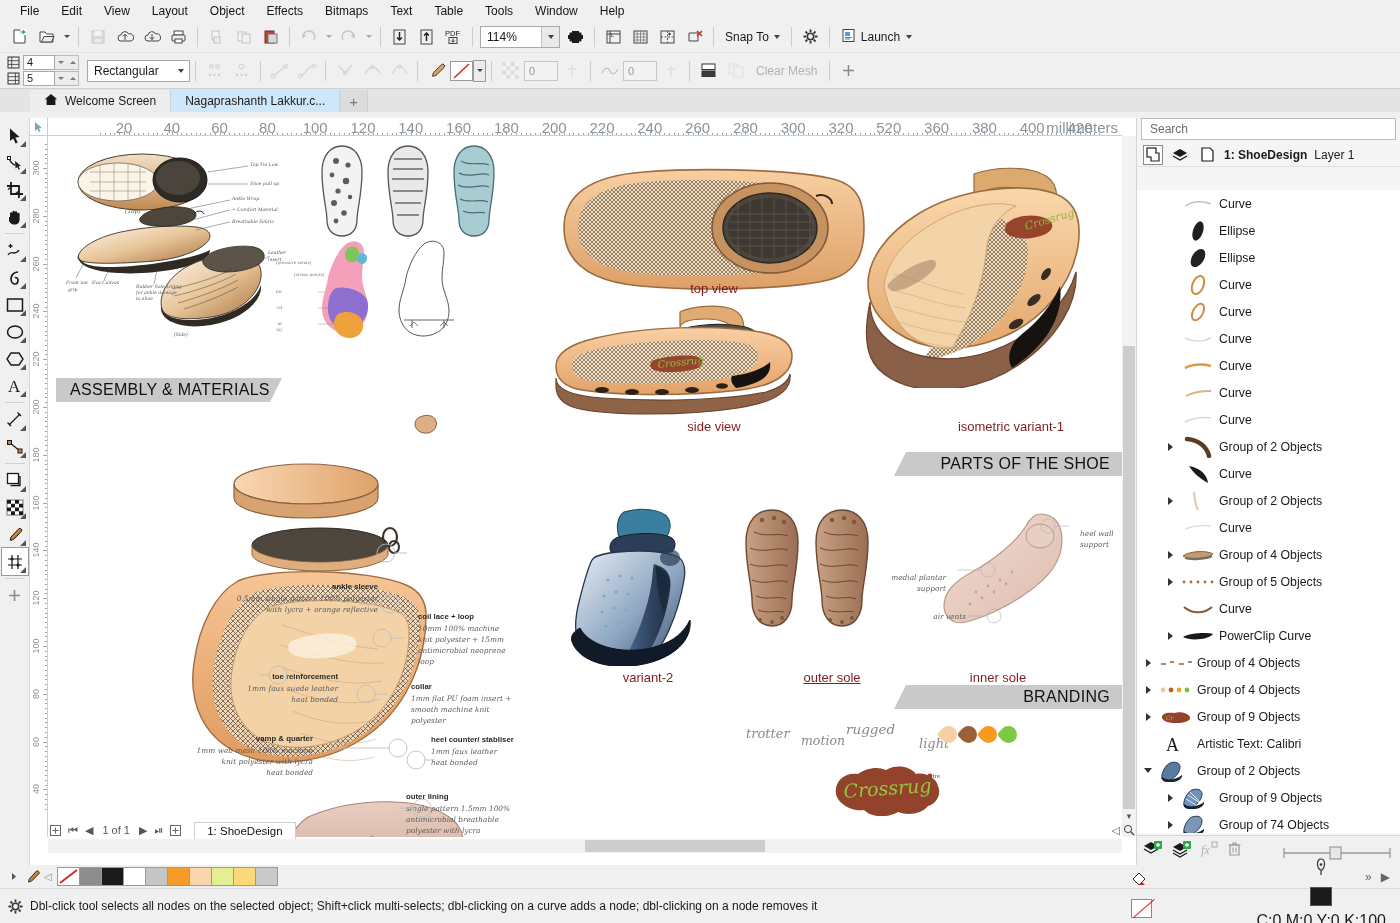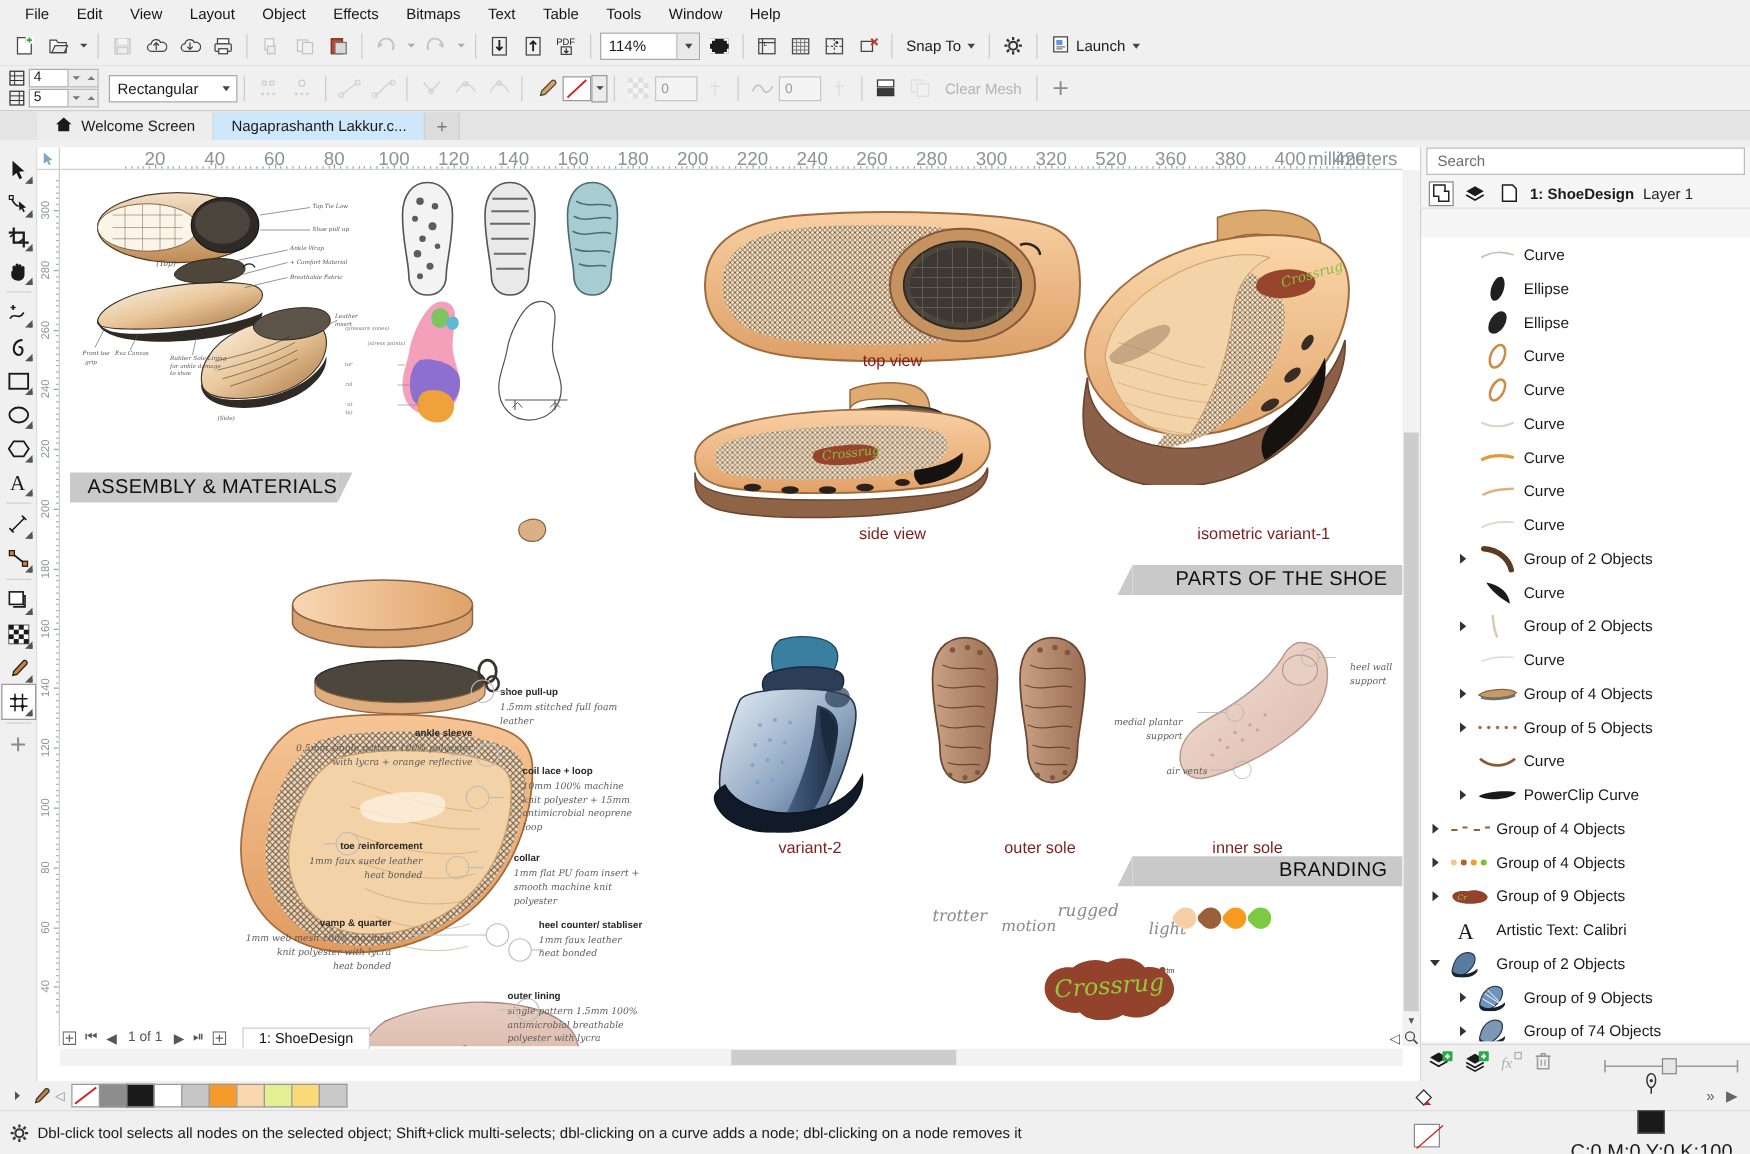--- a/index.html
+++ b/index.html
@@ -1270,25 +1270,20 @@
         <span style="white-space:pre-line">1mm faux suede leather
 heat bonded</span>
       </div>
       <div class="anno r" style="left:60px;top:597px;width:205px;">
         <b>vamp &amp; quarter</b>
         <span style="white-space:pre-line">1mm web mesh 100% machine
 knit polyester with lycra
 heat bonded</span>
       </div>
 
-      <div class="anno" style="left:352px;top:412px;width:170px;">
-        <b>shoe pull-up</b>
-        <span style="white-space:pre-line">1.5mm stitched full foam
-leather</span>
-      </div>
       <div class="anno" style="left:370px;top:475px;width:160px;">
         <b>coil lace  + loop</b>
         <span style="white-space:pre-line">10mm 100% machine
 knit polyester + 15mm
 antimicrobial neoprene
 loop</span>
       </div>
       <div class="anno" style="left:363px;top:545px;width:165px;">
         <b>collar</b>
         <span style="white-space:pre-line">1mm flat PU foam insert +
@@ -1529,21 +1524,21 @@
       </div>
       <div class="anno r" style="left:778px;top:425px;width:120px;white-space:pre-line;">
         <span>medial plantar
 support</span>
       </div>
       <div class="anno r" style="left:838px;top:475px;width:80px;">
         <span>air vents</span>
       </div>
 
       <div class="viewlabel" style="left:600px;top:534px;">variant-2</div>
-      <div class="viewlabel" style="left:784px;top:534px;">outer sole</div>
+      <div class="viewlabel" style="left:784px;top:534px;text-decoration:underline;">outer sole</div>
       <div class="viewlabel" style="left:950px;top:534px;">inner sole</div>
 
       <div class="sectionband right" style="left:858px;top:549px;width:222px;">
         <span>BRANDING</span>
       </div>
 
       <div class="tagword" style="left:698px;top:590px;font-size:13px;">trotter</div>
       <div class="tagword" style="left:753px;top:597px;font-size:12.5px;">motion</div>
       <div class="tagword" style="left:798px;top:585px;font-size:13.5px;">rugged</div>
       <div class="tagword" style="left:840px;top:600px;font-size:13px;margin-left:31px;">light</div>

